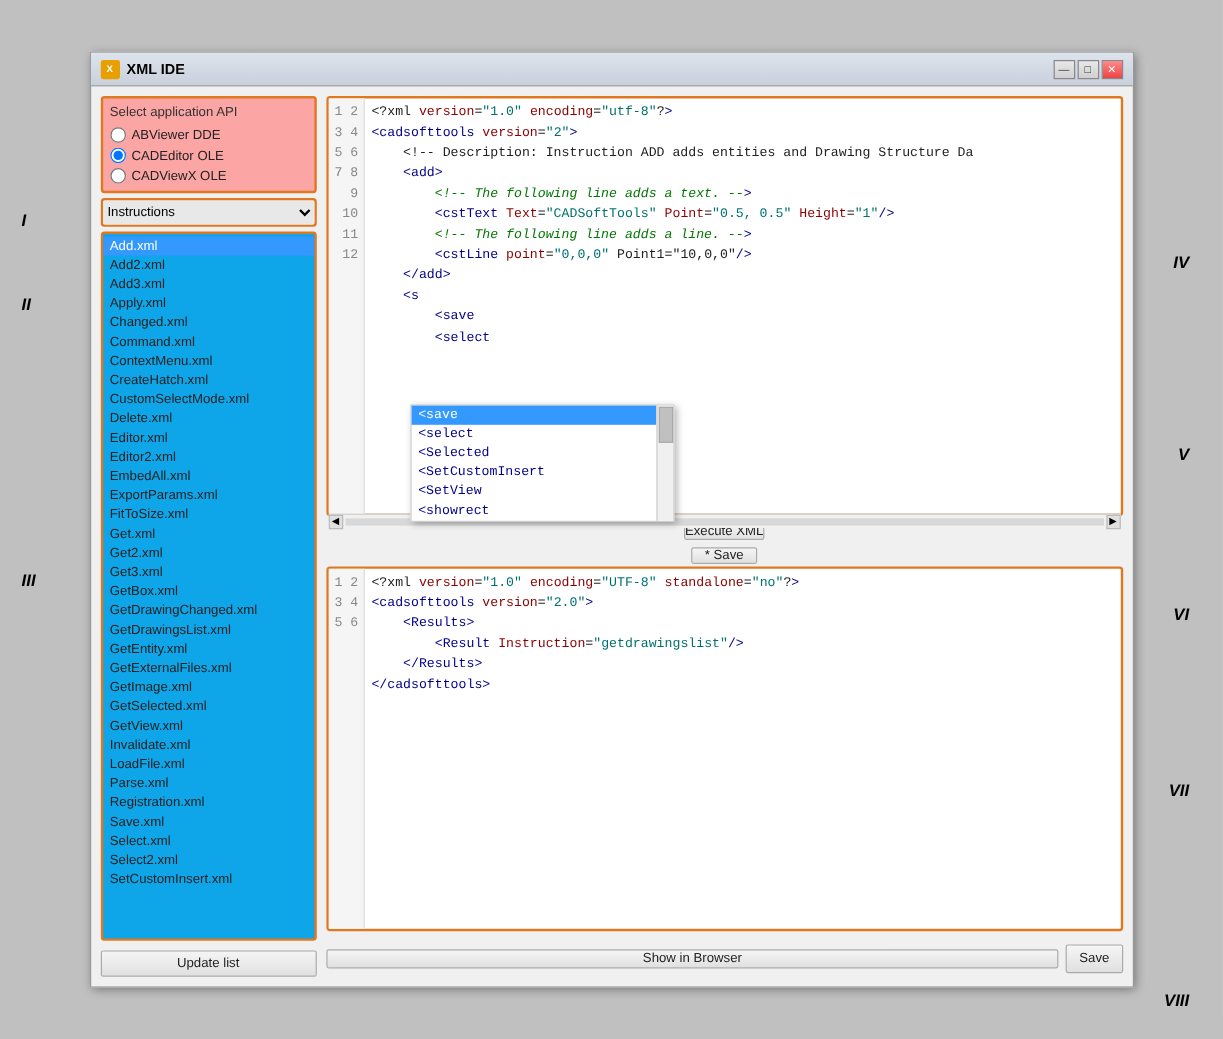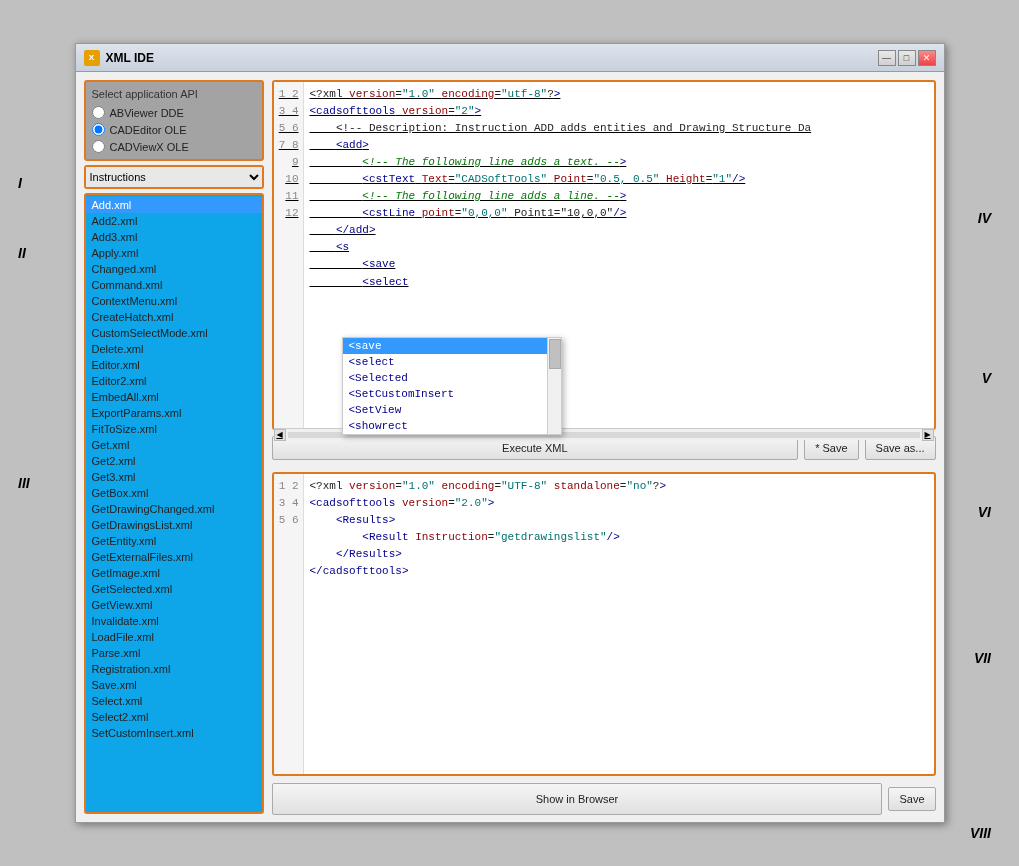--- a/index.html
+++ b/index.html
@@ -69,21 +69,21 @@
     
     .left-panel {
       width: 180px;
       min-width: 180px;
       display: flex;
       flex-direction: column;
       gap: 4px;
     }
     .section-box {
       border: 2px solid #e07820;
-      background: #a3a3a3;
+      background: #fca5a5;
       border-radius: 3px;
       padding: 6px;
     }
     .section-label {
       font-size: 11px;
       color: #333;
       margin-bottom: 6px;
       font-weight: normal;
     }
     .radio-group {
@@ -165,21 +165,20 @@
     }
     .editor-section {
       border: 2px solid #e07820;
       border-radius: 3px;
       background: #fff;
       position: relative;
     }
     .top-editor {
       flex: 0 0 auto;
       height: 350px;
-      text-decoration: underline;
     }
     .editor-inner {
       display: flex;
       height: 100%;
     }
     .line-numbers {
       width: 30px;
       min-width: 30px;
       background: #f5f5f5;
       border-right: 1px solid #ddd;
@@ -265,22 +264,24 @@
     .h-scroll-track {
       flex: 1;
       height: 6px;
       background: #d8d8d8;
       margin: 0 2px;
     }
 
     
     .editor-toolbar {
       display: flex;
+      align-items: center;
       gap: 6px;
       height: 30px;
+      flex-direction: column;
     }
     .execute-btn {
       flex: 1;
       height: 24px;
       background: linear-gradient(to bottom, #f5f5f5, #e0e0e0);
       border: 1px solid #aaa;
       cursor: pointer;
       font-size: 11px;
       color: #222;
       border-radius: 2px;
@@ -305,21 +306,21 @@
     
     .bottom-toolbar {
       display: flex;
       align-items: center;
       gap: 6px;
       height: 30px;
       margin-top: 2px;
     }
     .show-browser-btn {
       flex: 1;
-      height: 32px;
+      height: 16px;
       background: linear-gradient(to bottom, #f5f5f5, #e0e0e0);
       border: 1px solid #aaa;
       cursor: pointer;
       font-size: 11px;
       color: #222;
       border-radius: 2px;
     }
 
     
     .label-roman {
@@ -425,20 +426,21 @@
               <div class="file-list-item">LoadFile.xml</div>
               <div class="file-list-item">Parse.xml</div>
               <div class="file-list-item">Registration.xml</div>
               <div class="file-list-item">Save.xml</div>
               <div class="file-list-item">Select.xml</div>
               <div class="file-list-item">Select2.xml</div>
               <div class="file-list-item">SetCustomInsert.xml</div>
             </div>
         </div>
 
+        <button class="update-btn">Update list</button>
       </div>
 
       <div class="right-panel">
 
         <div class="editor-section top-editor">
           <div class="editor-inner">
             <div class="line-numbers" id="top-line-nums">1
 2
 3
 4

